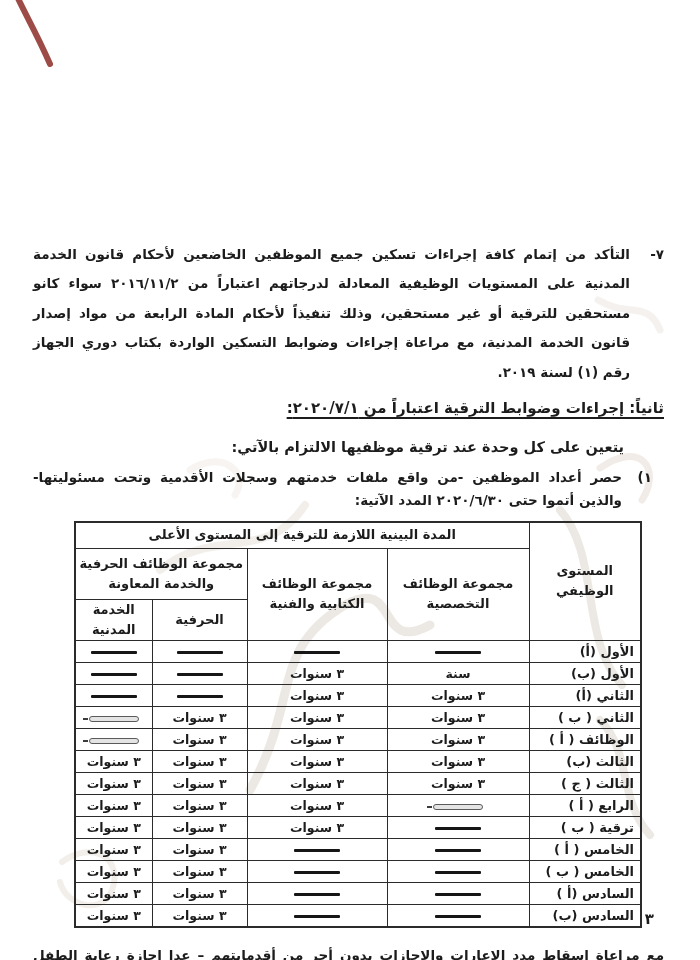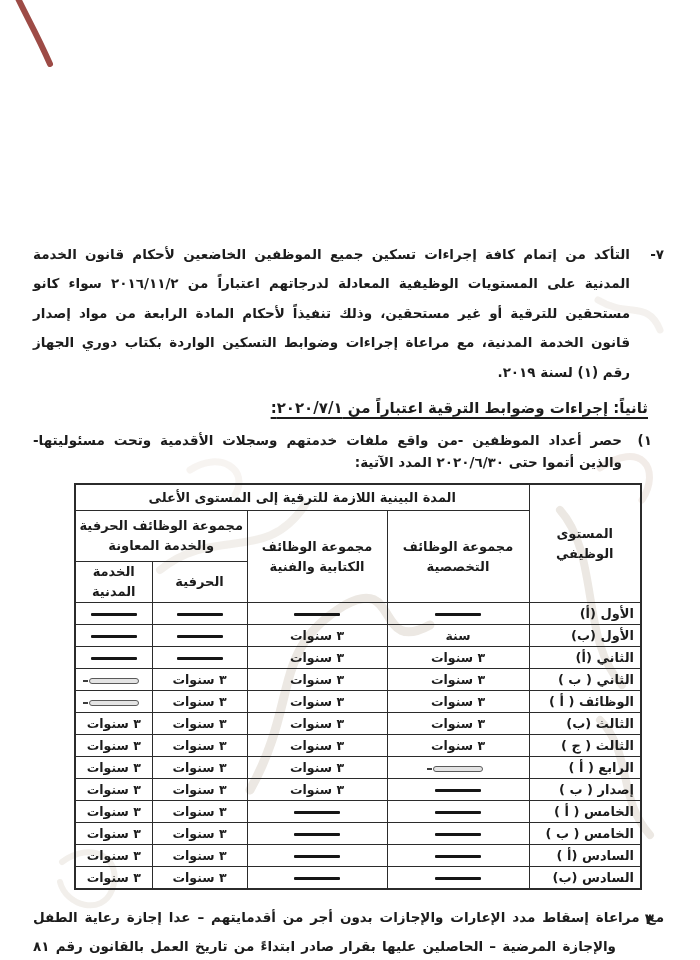--- a/index.html
+++ b/index.html
@@ -14,21 +14,21 @@
     overflow:hidden;
   }
   .marks{position:absolute;top:0;left:0;z-index:0;pointer-events:none;}
   .content{position:absolute;top:240px;right:36px;left:33px;z-index:1;}
 
   .clause{display:flex;gap:4px;font-size:13.5px;line-height:2.18;}
   .clause .marker{flex:0 0 30px;white-space:nowrap;}
   .clause .ctext{flex:1;text-align:justify;}
 
   .heading{
-    margin:9px 16px 0 0;
+    margin:9px 0 0 0;
     font-size:15px;line-height:1.7;
     text-decoration:underline;
     text-underline-offset:4px;
     text-decoration-thickness:1.5px;
   }
   .intro{margin:13px 0 0 0;padding-right:40px;font-size:14.5px;line-height:1.7;}
   .item{margin-top:7px;padding-right:12px;font-size:13.5px;line-height:1.65;}
   .item .marker{flex:0 0 26px;}
 
   table.ptable{
@@ -99,20 +99,21 @@
 
   <div class="content">
 
     <div class="clause">
       <div class="marker">٧-</div>
       <div class="ctext">التأكد من إتمام كافة إجراءات تسكين جميع الموظفين الخاضعين لأحكام قانون الخدمة المدنية على المستويات الوظيفية المعادلة لدرجاتهم اعتباراً من ٢٠١٦/١١/٢ سواء كانو مستحقين للترقية أو غير مستحقين، وذلك تنفيذاً لأحكام المادة الرابعة من مواد إصدار قانون الخدمة المدنية، مع مراعاة إجراءات وضوابط التسكين الواردة بكتاب دوري الجهاز رقم (١) لسنة ٢٠١٩.</div>
     </div>
 
     <h2 class="heading">ثانياً: إجراءات وضوابط الترقية اعتباراً من ٢٠٢٠/٧/١:</h2>
 
+    <p class="intro">يتعين على كل وحدة عند ترقية موظفيها الالتزام بالآتي:</p>
 
     <div class="clause item">
       <div class="marker">١)</div>
       <div class="ctext">حصر أعداد الموظفين -من واقع ملفات خدمتهم وسجلات الأقدمية وتحت مسئوليتها- والذين أتموا حتى ٢٠٢٠/٦/٣٠ المدد الآتية:</div>
     </div>
 
     <table class="ptable">
       <colgroup>
         <col style="width:112px">
           <col style="width:142px">
@@ -186,21 +187,21 @@
             <td>٣ سنوات</td>
           </tr>
           <tr>
             <td class="level-cell">الرابع ( أ )</td>
             <td><span class="dash dash2"></span></td>
             <td>٣ سنوات</td>
             <td>٣ سنوات</td>
             <td>٣ سنوات</td>
           </tr>
           <tr>
-            <td class="level-cell">إصدار ( ب )</td>
+            <td class="level-cell">ترقية ( ب )</td>
             <td><span class="dash"></span></td>
             <td>٣ سنوات</td>
             <td>٣ سنوات</td>
             <td>٣ سنوات</td>
           </tr>
           <tr>
             <td class="level-cell">الخامس ( أ )</td>
             <td><span class="dash"></span></td>
             <td><span class="dash"></span></td>
             <td>٣ سنوات</td>

